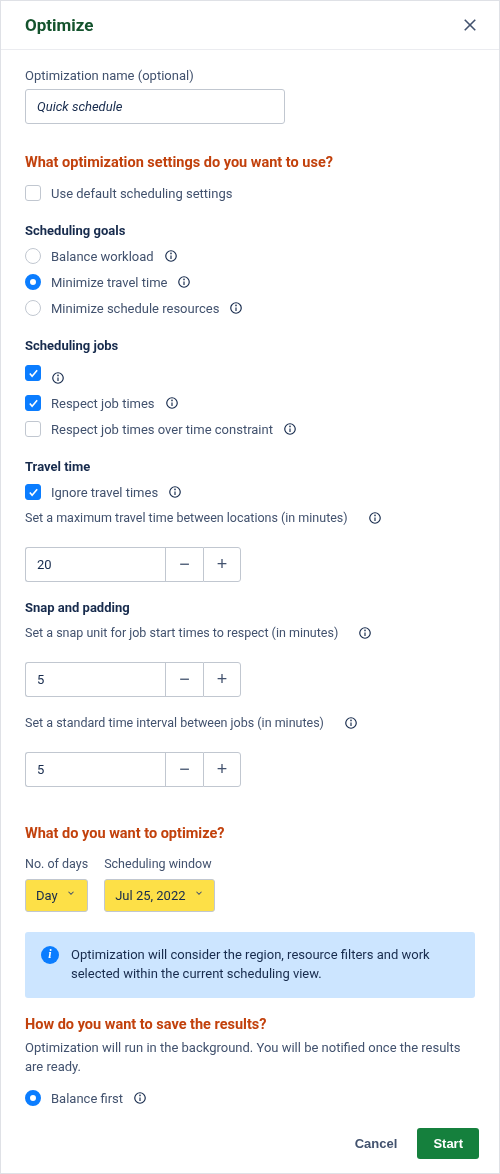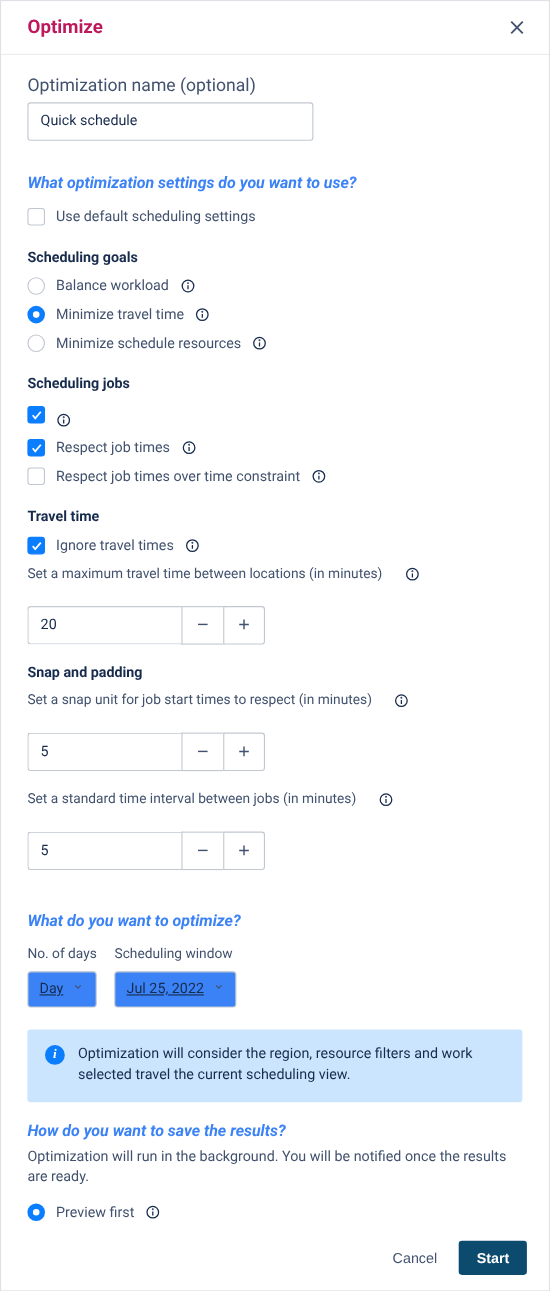--- a/index.html
+++ b/index.html
@@ -21,54 +21,54 @@
     .modal-header {
       display: flex;
       justify-content: space-between;
       align-items: center;
       padding: 14px 20px 14px 24px;
       border-bottom: 1px solid #ebecf0;
     }
     .modal-title {
       font-size: 17px;
       font-weight: 700;
-      color: #be185d;
+      color: #14532d;
     }
     .close-icon {
       width: 18px;
       height: 18px;
       cursor: pointer;
       color: #42526e;
     }
     .modal-body {
       padding: 18px 24px 10px 24px;
       flex: 1;
       overflow-y: auto;
     }
     .field-label {
-      font-size: 16px;
+      font-size: 13px;
       color: #42526e;
       margin-bottom: 6px;
       display: block;
     }
     .text-input {
       width: 260px;
       padding: 9px 11px;
       border: 1px solid #c1c7d0;
       border-radius: 3px;
       font-size: 13px;
       color: #172b4d;
       font-family: inherit;
+      font-style: italic;
     }
     .section-heading {
       font-size: 14.5px;
       font-weight: 700;
-      color: #3b82f6;
+      color: #c2410c;
       margin-bottom: 14px;
-      font-style: italic;
     }
     .section { margin-top: 30px; }
     .subsection { margin-top: 22px; }
     .subsection-heading {
       font-size: 13px;
       font-weight: 700;
       color: #172b4d;
       margin-bottom: 10px;
     }
     .checkbox-row, .radio-row {
@@ -156,22 +156,21 @@
     }
     .dropdown {
       border: 1px solid #c1c7d0;
       border-radius: 3px;
       padding: 8px 10px;
       font-size: 13px;
       color: #172b4d;
       display: flex;
       gap: 8px;
       cursor: pointer;
-      background: #3b82f6;
-      text-decoration: underline;
+      background: #fde047;
     }
     .chevron {
       width: 10px; height: 10px; color: #42526e;
     }
     .info-banner {
       margin-top: 20px;
       background: #cce5ff;
       border-radius: 3px;
       padding: 14px 16px;
       display: flex;
@@ -205,23 +204,24 @@
       gap: 8px;
     }
     .btn-cancel {
       background: transparent;
       border: none;
       padding: 8px 12px;
       font-size: 13px;
       color: #42526e;
       cursor: pointer;
       border-radius: 3px;
+      font-weight: bold;
     }
     .btn-primary {
-      background: #0c4a6e;
+      background: #15803d;
       border: none;
       padding: 8px 16px;
       font-size: 13px;
       font-weight: 600;
       color: #fff;
       cursor: pointer;
       border-radius: 3px;
     }
     .label-with-info {
       display: flex;
@@ -407,30 +407,30 @@
           <div class="dropdown">
             <span>Jul 25, 2022</span>
             <svg class="chevron" viewBox="0 0 24 24" fill="none" stroke="currentColor" stroke-width="2.5">
                 <polyline points="6,9 12,15 18,9"></polyline>
               </svg>
           </div>
         </div>
       </div>
       <div class="info-banner">
         <div class="banner-icon">i</div>
-        <div>Optimization will consider the region, resource filters and work selected travel the current scheduling view.</div>
+        <div>Optimization will consider the region, resource filters and work selected within the current scheduling view.</div>
       </div>
     </div>
 
     <div class="section" style="margin-top:18px;">
       <div class="section-heading" style="margin-bottom:6px;">How do you want to save the results?</div>
       <div class="subtext">Optimization will run in the background. You will be notified once the results are ready.</div>
       <div class="radio-row with-info">
         <div class="radio checked"></div>
-        <span class="row-label">Preview first</span>
+        <span class="row-label">Balance first</span>
         <svg class="info-icon" viewBox="0 0 24 24" fill="none" stroke="currentColor" stroke-width="2">
             <circle cx="12" cy="12" r="9"></circle>
             <line x1="12" y1="11" x2="12" y2="17"></line>
             <circle cx="12" cy="7.5" r="0.5" fill="currentColor"></circle>
           </svg>
       </div>
     </div>
 
   </div>
 

